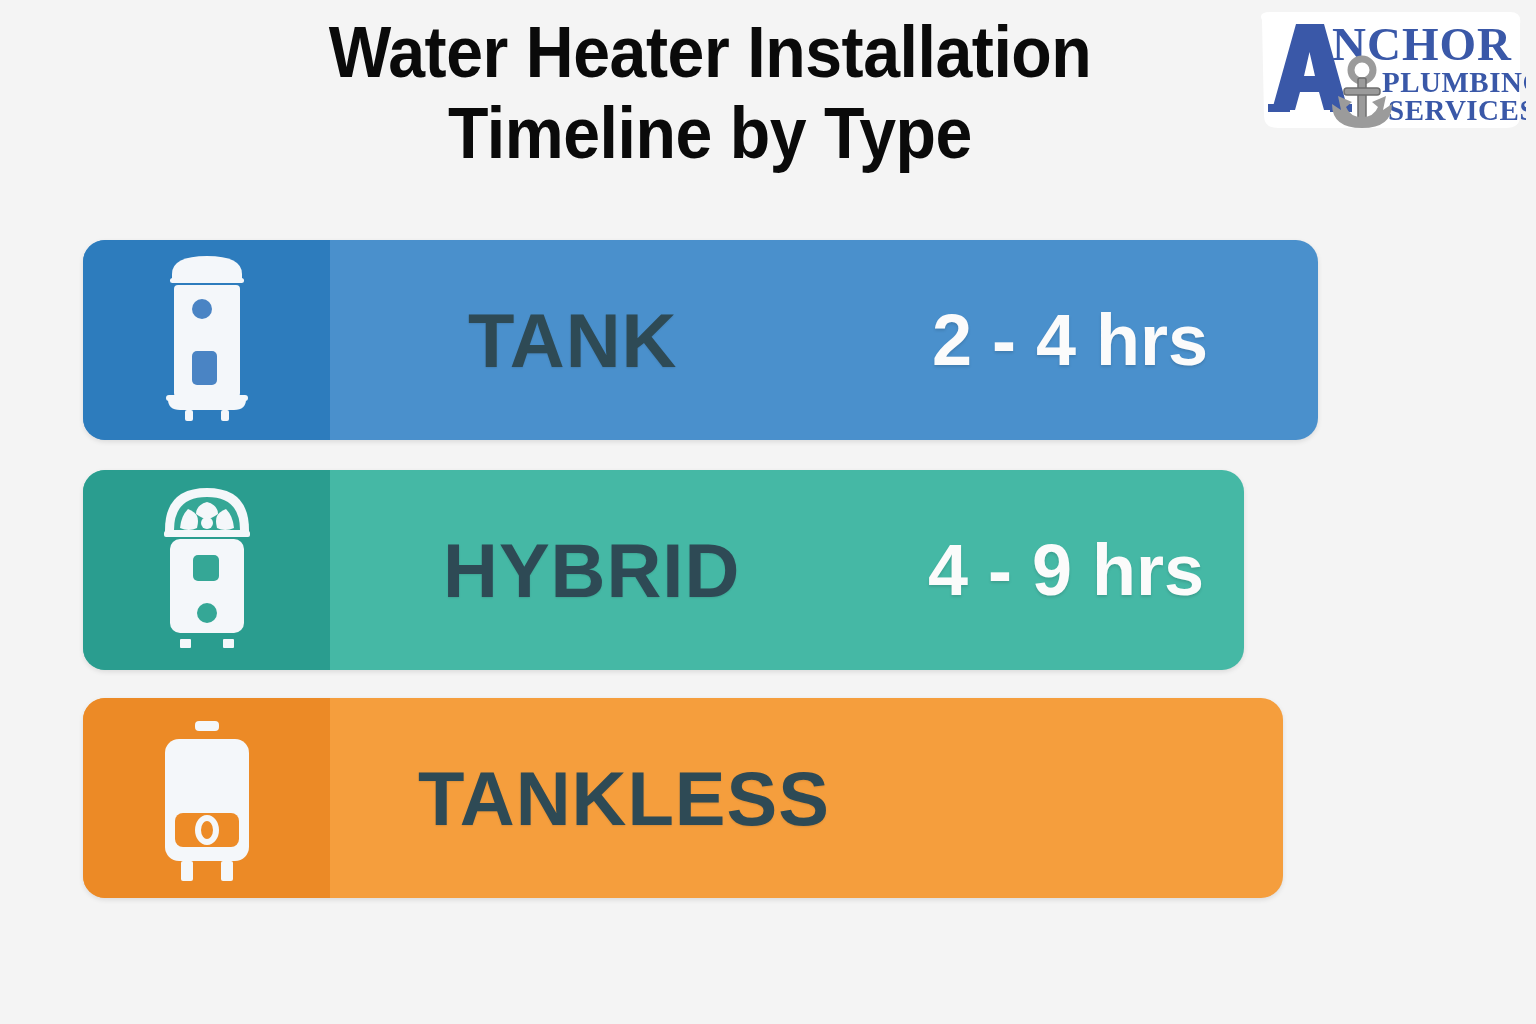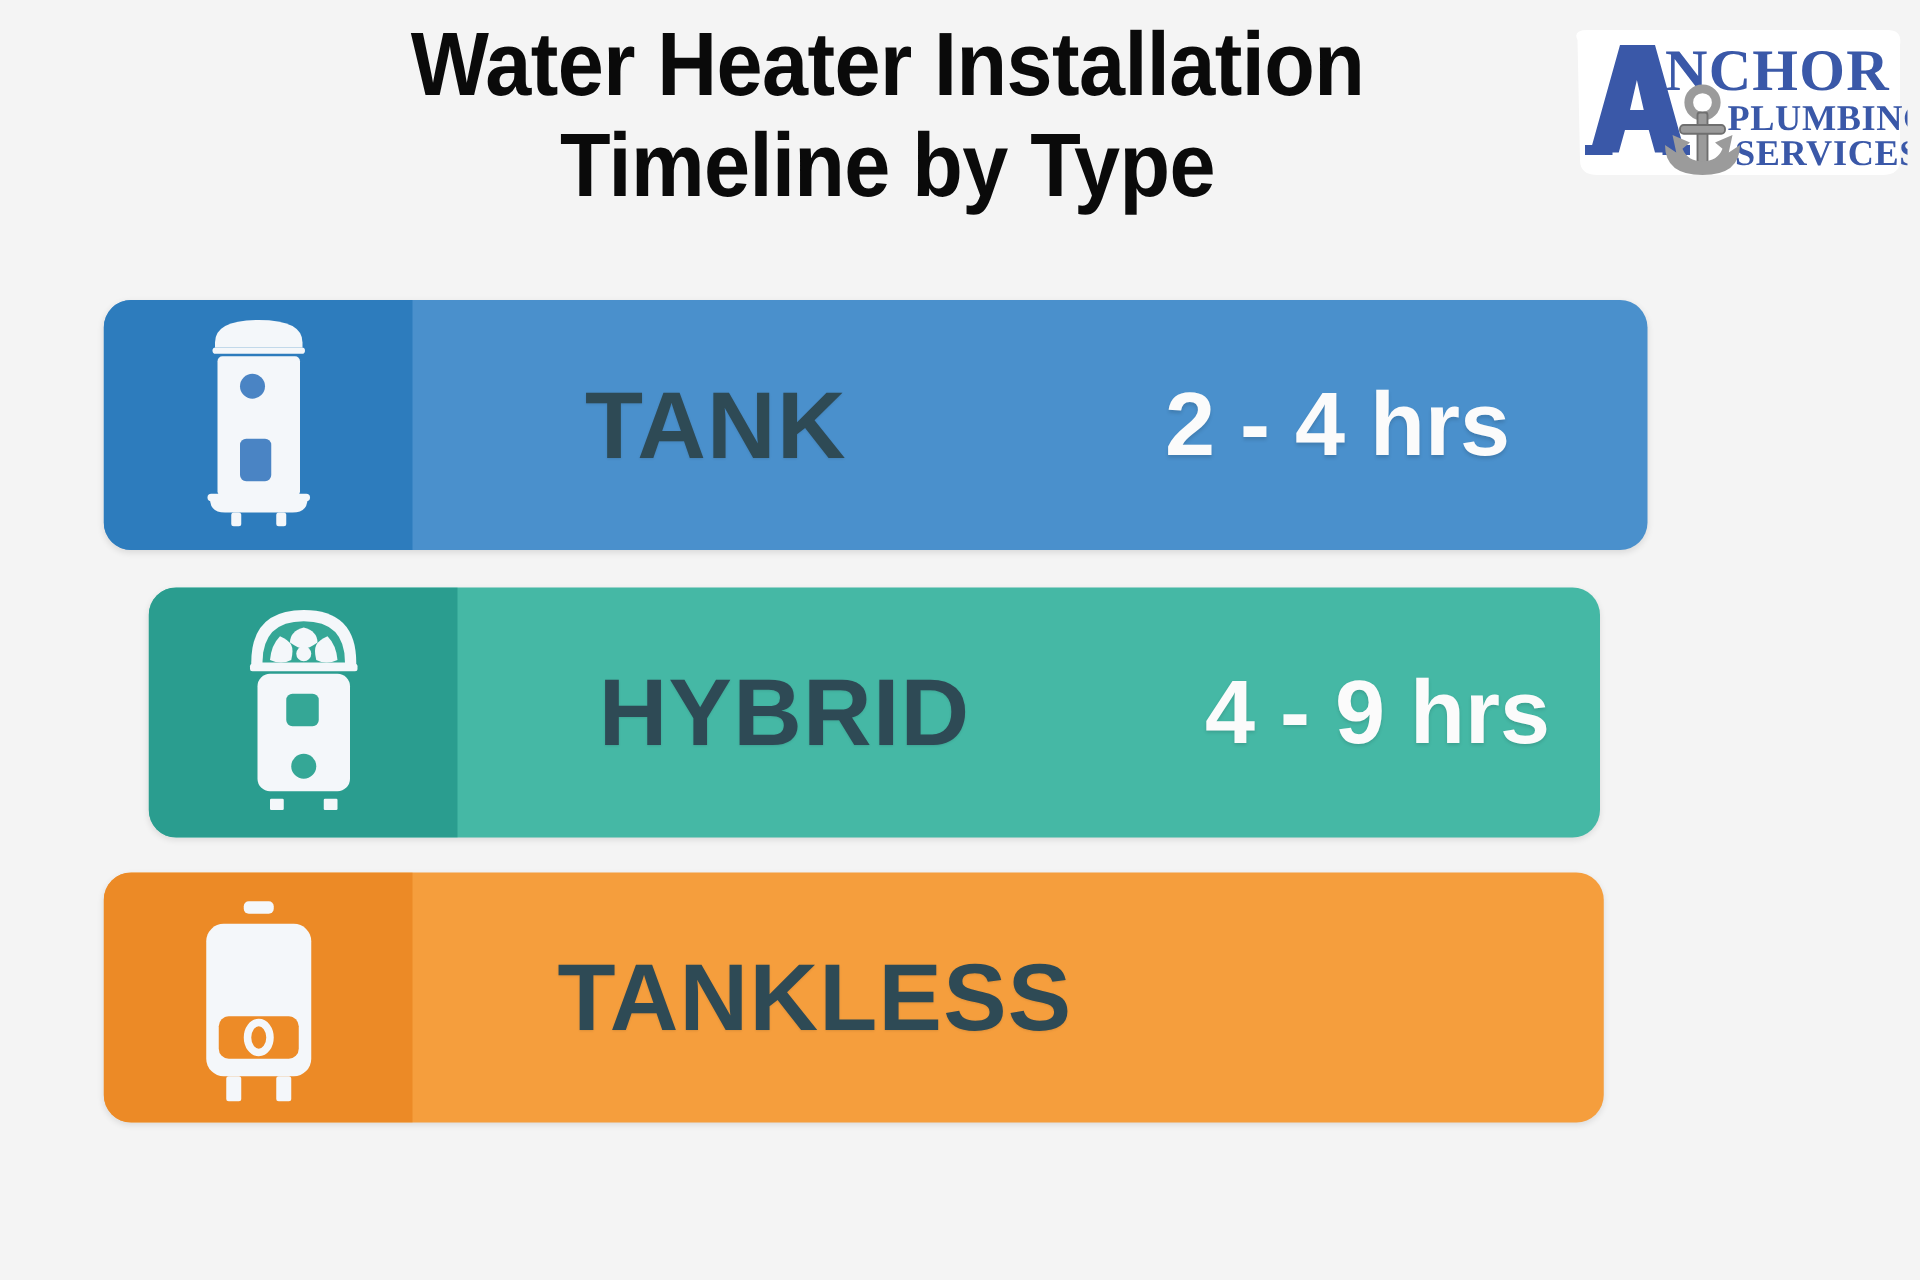--- a/index.html
+++ b/index.html
@@ -37,40 +37,40 @@
     letter-spacing: -0.5px;
     color: #0a0a0a;
     transform: scaleX(0.92);
     transform-origin: 50% 0;
   }
 
   
   #logo {
     position: absolute;
     left: 1248px;
-    top: 20px;
+    top: 8px;
     width: 278px;
     height: 128px;
     text-decoration: underline;
   }
   #logo svg { display: block; }
 
   
   .bar {
     position: absolute;
     left: 83px;
     height: 200px;
     border-radius: 22px;
     overflow: hidden;
     display: flex;
     align-items: center;
     box-shadow: 0 2px 5px rgba(0,0,0,0.10);
   }
   #bar-tank     { top: 240px; width: 1235px; background: #4a90cc; }
-  #bar-hybrid   { top: 470px; width: 1161px; background: #45b8a5; margin-left: 36px; }
+  #bar-hybrid   { top: 470px; width: 1161px; background: #45b8a5; }
   #bar-tankless { top: 698px; width: 1200px; background: #f59e3d; }
 
   .icon-panel {
     width: 247px;
     height: 100%;
     flex: 0 0 247px;
     display: flex;
     align-items: center;
     justify-content: center;
   }
@@ -102,21 +102,21 @@
     font-weight: bold;
     font-size: 72px;
     letter-spacing: 0px;
     color: #fbfbfb;
     white-space: nowrap;
     text-shadow: 0 2px 3px rgba(0,0,0,0.13);
   }
 
   #bar-tank     .bar-label { left: 138px; text-align: center; }
   #bar-hybrid   .bar-label { left: 113px; }
-  #bar-tankless .bar-label { left: 116px; }
+  #bar-tankless .bar-label { left: 88px; }
 
   #bar-tank     .bar-duration { left: 602px; }
   #bar-hybrid   .bar-duration { left: 598px; }
   #bar-tankless .bar-duration { left: 587px; }
 
   .wh-icon { display: block; }
 </style>
 </head>
 <body>
 

